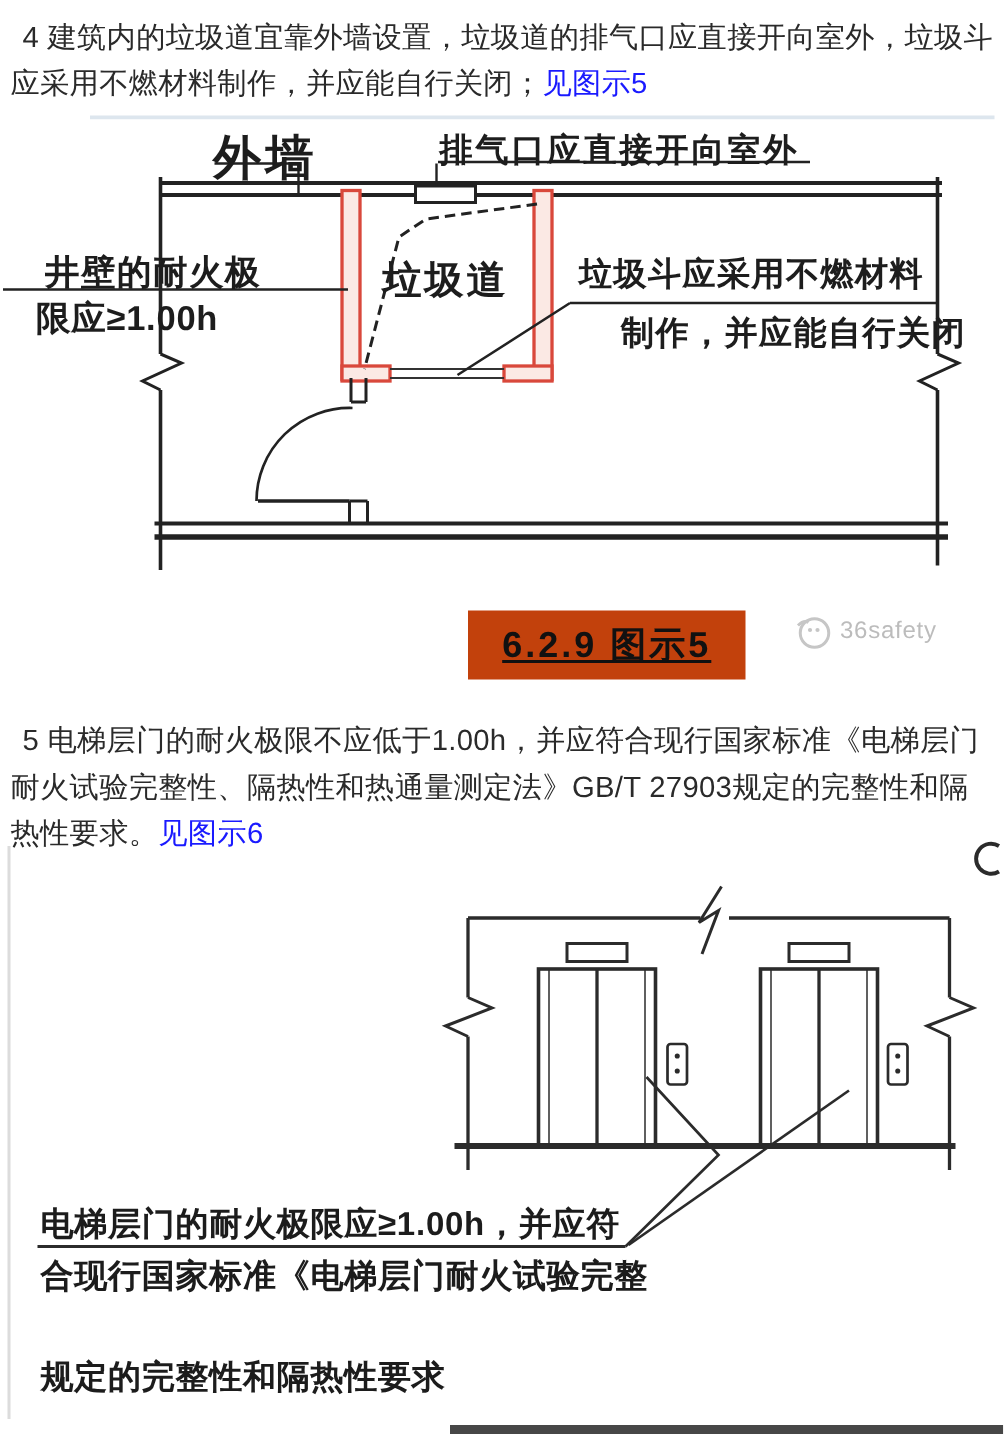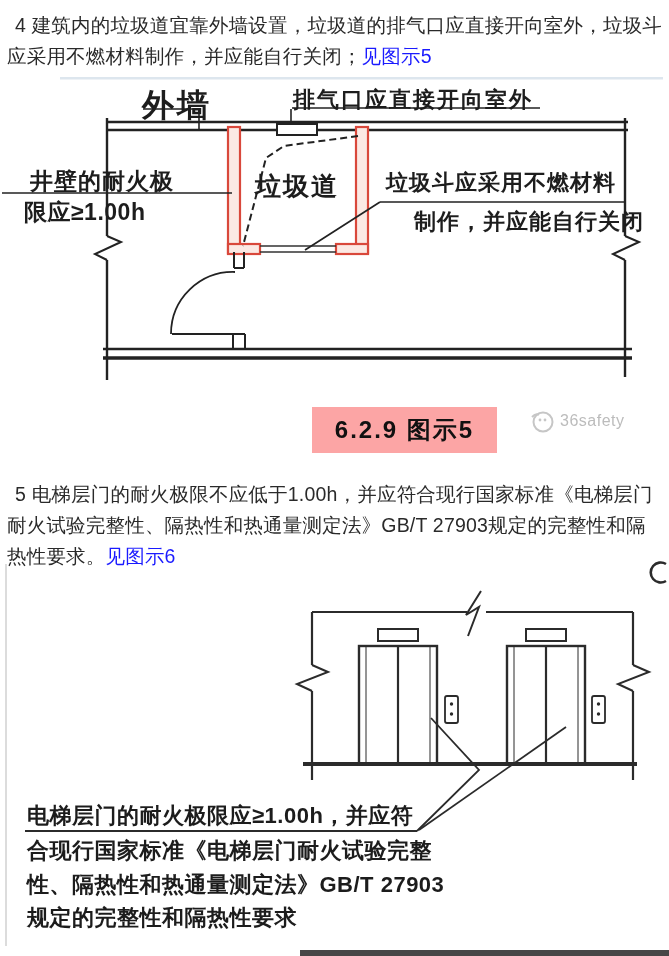--- a/index.html
+++ b/index.html
@@ -23,22 +23,22 @@
   .lbl-extwall   { left:142px; top:84px;  font-size:32px; letter-spacing:3px; }
   .lbl-vent      { left:293px; top:85px;  font-size:22px; letter-spacing:2px; }
   .lbl-shaft1    { left:30px;  top:166px; font-size:23px; letter-spacing:1px; }
   .lbl-shaft2    { left:24px;  top:197px; font-size:23px; letter-spacing:0.5px; }
   .lbl-chute     { left:255px; top:169px; font-size:26px; letter-spacing:2px; }
   .lbl-hopper1   { left:386px; top:168px; font-size:22px; letter-spacing:1px; }
   .lbl-hopper2   { left:386px; top:207px; font-size:22px; letter-spacing:1px;margin-left:28px; }
   .lbl-caption   { left:152px; top:417px; font-size:26px; letter-spacing:3px; }
   .tagbox {
     position:absolute; left:312px; top:407px; width:185px; height:46px;
-    background:#fca5a5; display:flex; align-items:center; justify-content:center;
-    font-weight:bold; font-size:24px; color:#111; letter-spacing:2px;
+    background:#c2410c; display:flex; align-items:center; justify-content:center;
+    font-weight:bold; font-size:24px; color:#111; letter-spacing:2px;text-decoration:underline;
   }
   .watermark {
     position:absolute; left:528px; top:407px; display:flex; align-items:center;
     color:#bcbcbc; font-size:16px; letter-spacing:0.5px;
   }
   .watermark svg { margin-right:4px; }
   .note {
     position:absolute; left:27px; font-weight:bold; color:#1c1c1c;
     font-size:22px; letter-spacing:0.5px; white-space:nowrap;
   }
@@ -144,16 +144,15 @@
       <circle cx="15" cy="15" r="9.5" stroke="#c6c6c6" stroke-width="2" fill="none"></circle>
       <circle cx="12" cy="13" r="1.4" fill="#c6c6c6"></circle>
       <circle cx="17" cy="13" r="1.4" fill="#c6c6c6"></circle>
       <path d="M4,10 Q8,6 11,8" stroke="#c6c6c6" stroke-width="2" fill="none"></path>
     </svg>
     <span>36safety</span>
   </div>
 
   <div class="note n1">电梯层门的耐火极限应≥1.00h，并应符</div>
   <div class="note n2">合现行国家标准《电梯层门耐火试验完整</div>
-  <div class="note n3">性、隔热性和热通量测定法》GB/T 27903</div>
   <div class="note n4">规定的完整性和隔热性要求</div>
 
 </div>
 
 </body></html>

